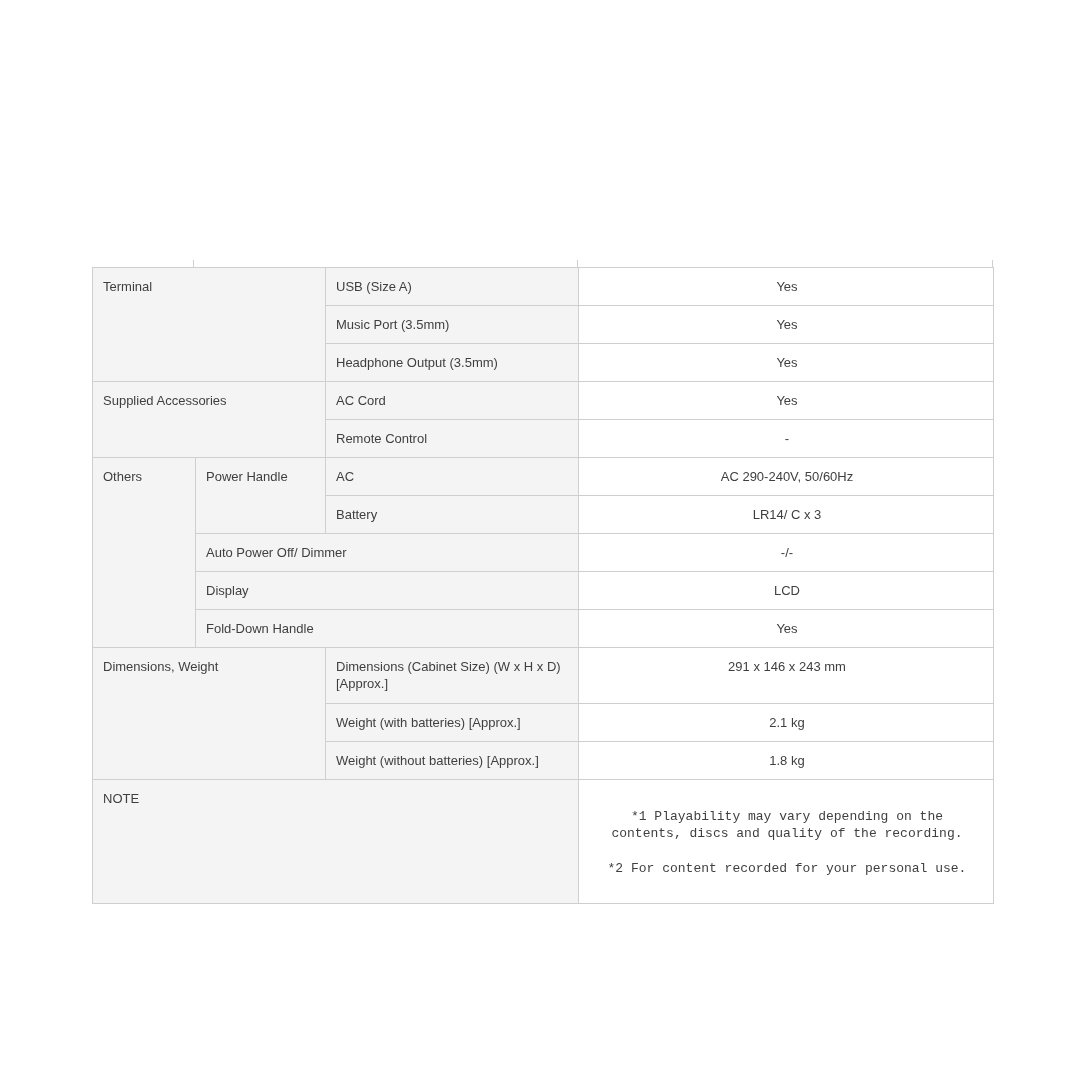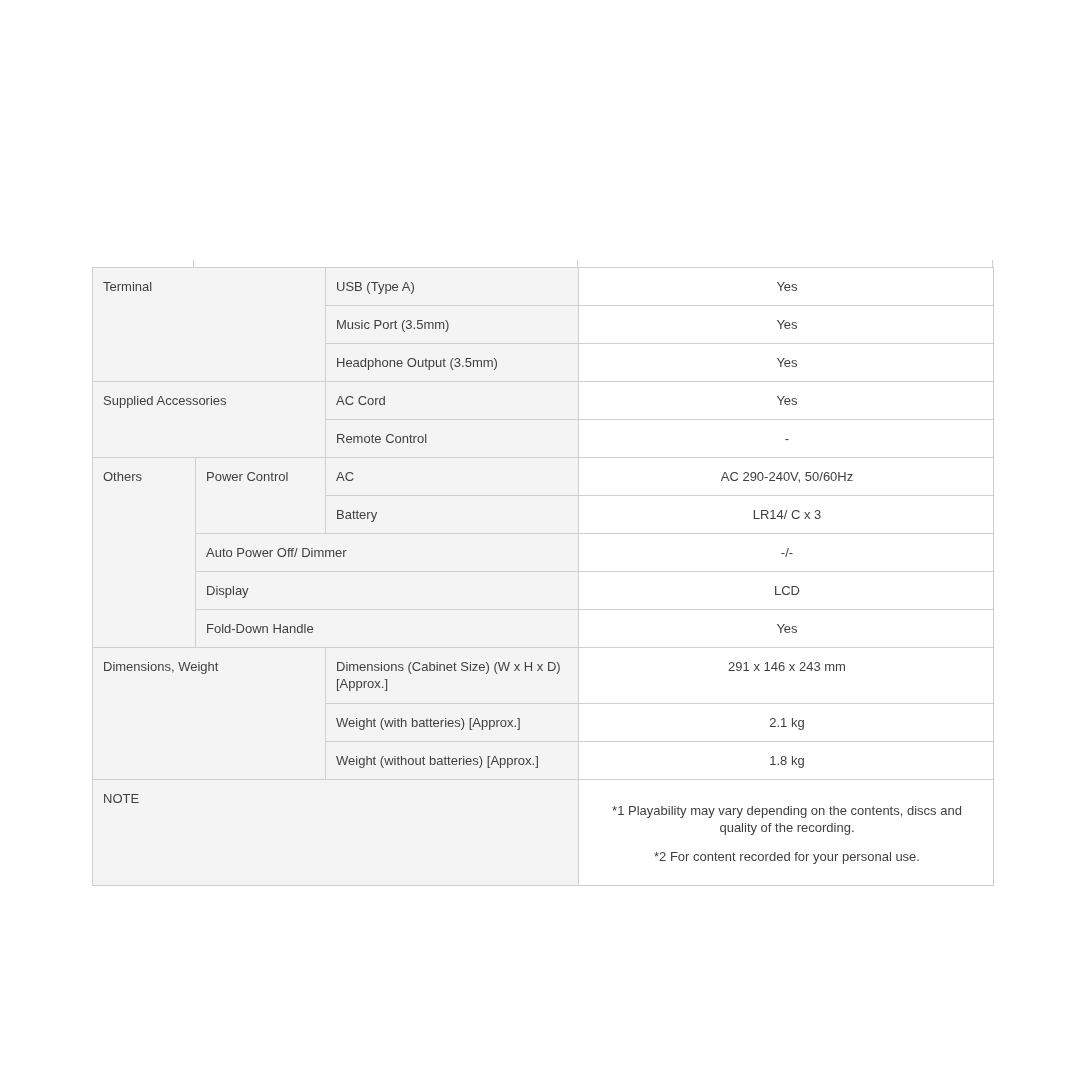--- a/index.html
+++ b/index.html
@@ -35,21 +35,21 @@
     font-size:13px;
     line-height:17px;
     color:var(--text);
     overflow:hidden;
   }
   td.label{background:var(--label-bg);}
   td.value{background:var(--value-bg);text-align:center;}
   tr.row-std{height:38px;padding-left:40px;}
   tr.row-tall{height:56px;}
   tr.row-note{height:70px;padding-left:48px;}
-  .note-line{margin:12px;}
+  .note-line{margin:18px;font-family:Liberation Mono, monospace;}
   
   .crop-tick{
     position:absolute;
     width:1px;height:7px;
     top:260px;
     background:var(--border);
   }
   .tick-1{left:193px;}
   .tick-2{left:577px;}
   .tick-3{left:992px;}
@@ -66,21 +66,21 @@
     <colgroup>
       <col style="width:103px">
       <col style="width:130px">
       <col style="width:253px">
       <col style="width:415px">
     </colgroup>
     <tbody>
 
       <tr class="row-std">
         <td class="label" colspan="2" rowspan="3">Terminal</td>
-        <td class="label">USB (Type A)</td>
+        <td class="label">USB (Size A)</td>
         <td class="value">Yes</td>
       </tr>
       <tr class="row-std">
         <td class="label">Music Port (3.5mm)</td>
         <td class="value">Yes</td>
       </tr>
       <tr class="row-std">
         <td class="label">Headphone Output (3.5mm)</td>
         <td class="value">Yes</td>
       </tr>
@@ -90,21 +90,21 @@
         <td class="label">AC Cord</td>
         <td class="value">Yes</td>
       </tr>
       <tr class="row-std">
         <td class="label">Remote Control</td>
         <td class="value">-</td>
       </tr>
 
       <tr class="row-std">
         <td class="label" rowspan="5">Others</td>
-        <td class="label" rowspan="2">Power Control</td>
+        <td class="label" rowspan="2">Power Handle</td>
         <td class="label">AC</td>
         <td class="value">AC 290-240V, 50/60Hz</td>
       </tr>
       <tr class="row-std">
         <td class="label">Battery</td>
         <td class="value">LR14/ C x 3</td>
       </tr>
       <tr class="row-std">
         <td class="label" colspan="2">Auto Power Off/ Dimmer</td>
         <td class="value">-/-</td>

